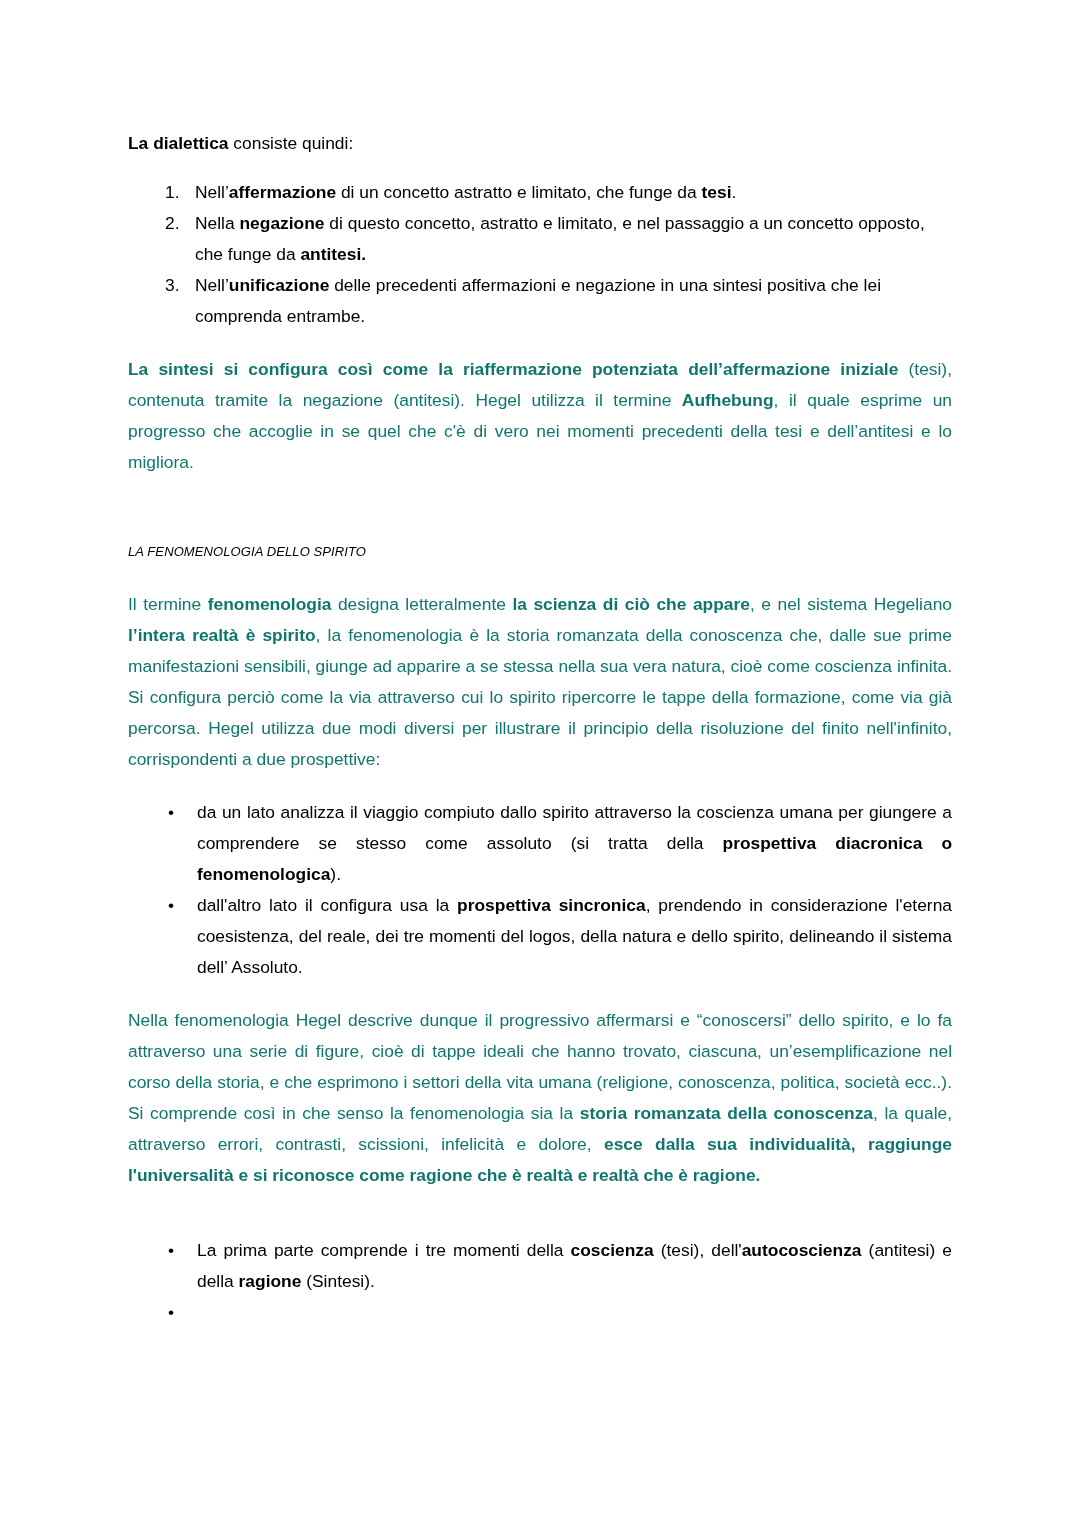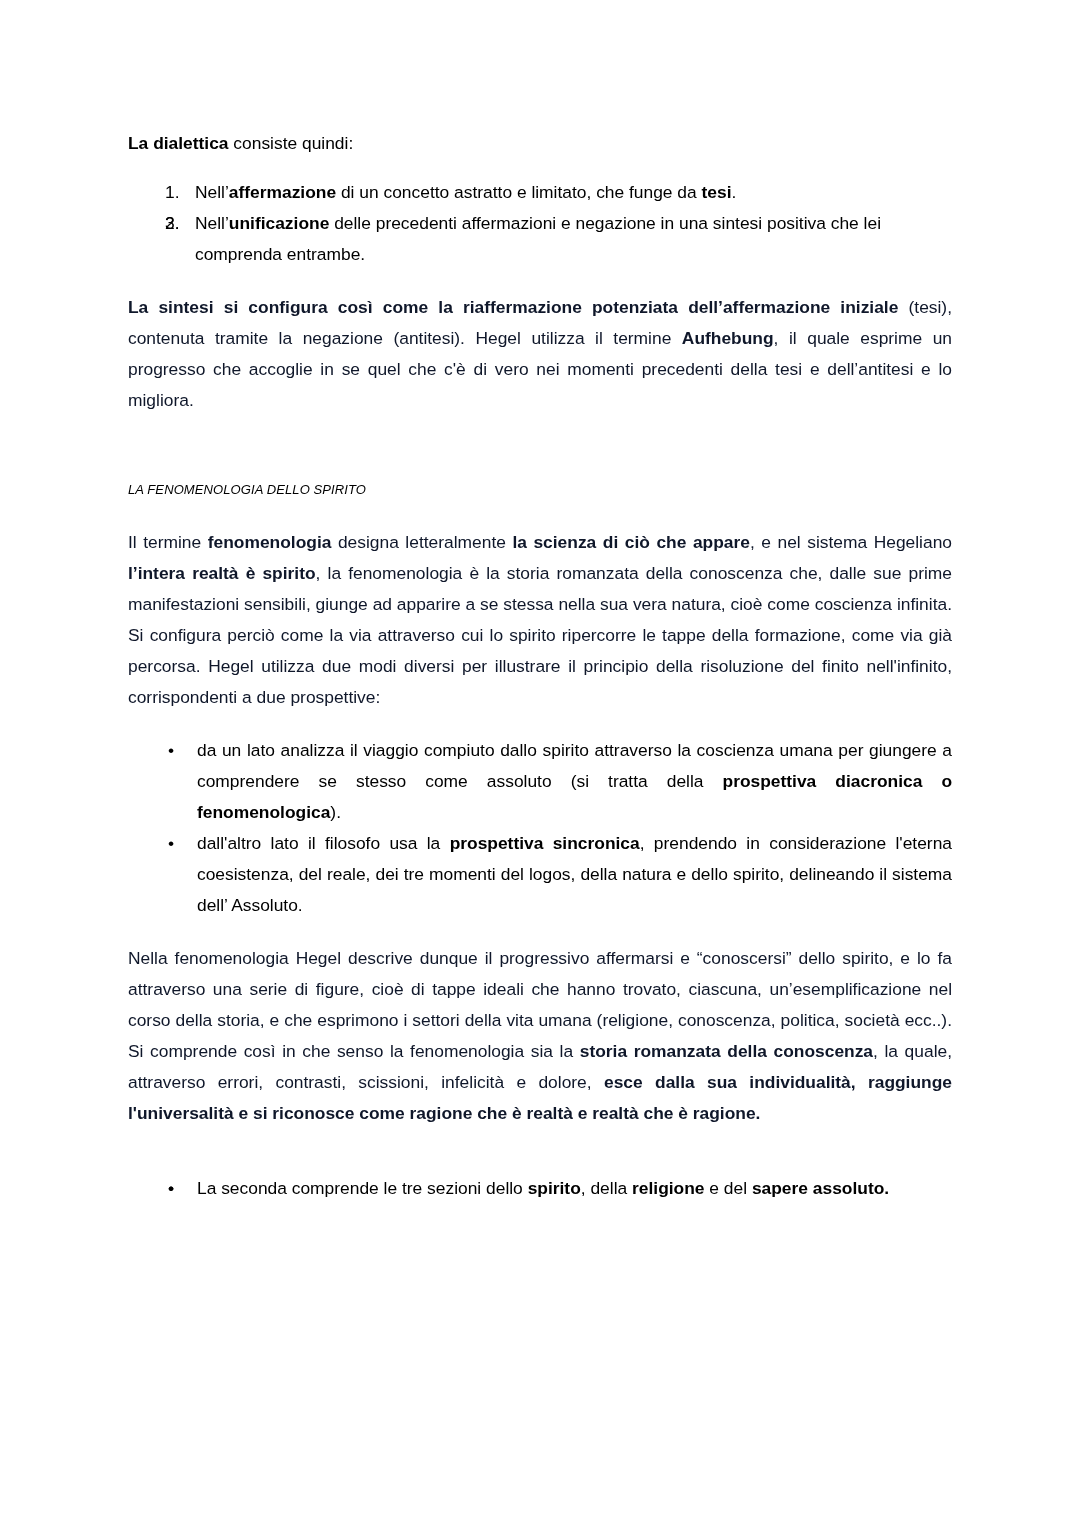--- a/index.html
+++ b/index.html
@@ -25,21 +25,21 @@
     width: 824px;
   }
 
   
   .para {
     font-size: 17.4px;
     line-height: 31px;
     text-align: justify;
     text-justify: inter-word;
     margin: 0;
-    color: #0f172a;
+    color: #0f766e;
   }
   .intro {
     font-size: 17.4px;
     line-height: 31px;
     margin: 0;
     text-align: left;
   }
 
   b, .b { font-weight: bold; text-align: center; }
 
@@ -106,51 +106,51 @@
   <div class="content">
 
     <p class="intro">
       <span class="b">La dialettica</span><span> consiste quindi:</span>
     </p>
 
     <div class="sp-18"></div>
 
     <ol class="num-list" id="numbered-list">
         <li><span class="marker">1.</span><span><span>Nell’</span><span style="font-weight: bold;">affermazione</span><span> di un concetto astratto e limitato, che funge da </span><span style="font-weight: bold;">tesi</span><span>.</span></span></li>
-        <li><span class="marker">2.</span></li>
+        <li><span class="marker">2.</span><span><span>Nella </span><span style="font-weight: bold;">negazione</span><span> di questo concetto, astratto e limitato, e nel passaggio a un concetto opposto, che funge da </span><span style="font-weight: bold;">antitesi.</span></span></li>
         <li><span class="marker">3.</span><span><span> Nell’</span><span style="font-weight: bold;">unificazione</span><span> delle precedenti affermazioni e negazione in una sintesi positiva che lei comprenda entrambe.</span></span></li>
       </ol>
 
     <div class="sp-22"></div>
 
     <p class="para" id="para-sintesi"><span style="font-weight: bold;"> La sintesi si configura così come la riaffermazione potenziata dell’affermazione iniziale</span><span> (tesi), contenuta tramite la negazione (antitesi). Hegel utilizza il termine </span><span style="font-weight: bold;">Aufhebung</span><span>, il quale esprime un progresso che accoglie in se quel che c'è di vero nei momenti precedenti della tesi e dell’antitesi e lo migliora.</span></p>
 
     <div class="sp-58"></div>
 
     <h2 class="section-heading">LA FENOMENOLOGIA DELLO SPIRITO</h2>
 
     <div class="sp-22"></div>
 
     <p class="para" id="para-fenomenologia"><span>Il termine </span><span style="font-weight: bold;">fenomenologia</span><span> designa letteralmente </span><span style="font-weight: bold;">la scienza di ciò che appare</span><span>, e nel sistema Hegeliano </span><span style="font-weight: bold;">l’intera realtà è spirito</span><span>, la fenomenologia è la storia romanzata della conoscenza che, dalle sue prime manifestazioni sensibili, giunge ad apparire a se stessa nella sua vera natura, cioè come coscienza infinita. Si configura perciò come la via attraverso cui lo spirito ripercorre le tappe della formazione, come via già percorsa. Hegel utilizza due modi diversi per illustrare il principio della risoluzione del finito nell'infinito, corrispondenti a due prospettive:</span></p>
 
     <div class="sp-22"></div>
 
     <ul class="bul-list" id="bullets-prospettive">
         <li><span class="bullet">•</span><span><span> da un lato analizza il viaggio compiuto dallo spirito attraverso la coscienza umana per giungere a comprendere se stesso come assoluto (si tratta della </span><span style="font-weight: bold;">prospettiva diacronica o fenomenologica</span><span>).</span></span></li>
-        <li><span class="bullet">•</span><span><span> dall'altro lato il filosofo usa la </span><span style="font-weight: bold;">prospettiva sincronica</span><span>, prendendo in considerazione l'eterna coesistenza, del reale, dei tre momenti del logos, della natura e dello spirito, delineando il sistema dell’ Assoluto.</span></span></li>
+        <li><span class="bullet">•</span><span><span> dall'altro lato il configura usa la </span><span style="font-weight: bold;">prospettiva sincronica</span><span>, prendendo in considerazione l'eterna coesistenza, del reale, dei tre momenti del logos, della natura e dello spirito, delineando il sistema dell’ Assoluto.</span></span></li>
       </ul>
 
     <div class="sp-22"></div>
 
     <p class="para" id="para-nella"><span> Nella fenomenologia Hegel descrive dunque il progressivo affermarsi e “conoscersi” dello spirito, e lo fa attraverso una serie di figure, cioè di tappe ideali che hanno trovato, ciascuna, un’esemplificazione nel corso della storia, e che esprimono i settori della vita umana (religione, conoscenza, politica, società ecc..). Si comprende così in che senso la fenomenologia sia la </span><span style="font-weight: bold;">storia romanzata della conoscenza</span><span>, la quale, attraverso errori, contrasti, scissioni, infelicità e dolore, </span><span style="font-weight: bold;">esce dalla sua individualità, raggiunge l'universalità e si riconosce come ragione che è realtà e realtà che è ragione.</span></p>
 
     <div class="sp-22"></div>
 
 
     <div class="sp-22"></div>
 
     <ul class="bul-list" id="bullets-parti">
+        <li><span class="bullet">•</span><span><span> La prima parte comprende i tre momenti della </span><span style="font-weight: bold;">coscienza</span><span> (tesi), dell'</span><span style="font-weight: bold;">autocoscienza</span><span> (antitesi) e della </span><span style="font-weight: bold;">ragione</span><span> (Sintesi).</span></span></li>
         <li><span class="bullet">•</span></li>
-        <li><span class="bullet">•</span><span><span> La seconda comprende le tre sezioni dello </span><span style="font-weight: bold;">spirito</span><span>, della </span><span style="font-weight: bold;">religione</span><span> e del </span><span style="font-weight: bold;">sapere assoluto.</span></span></li>
       </ul>
 
   </div>
 </div>
 
 </body></html>

